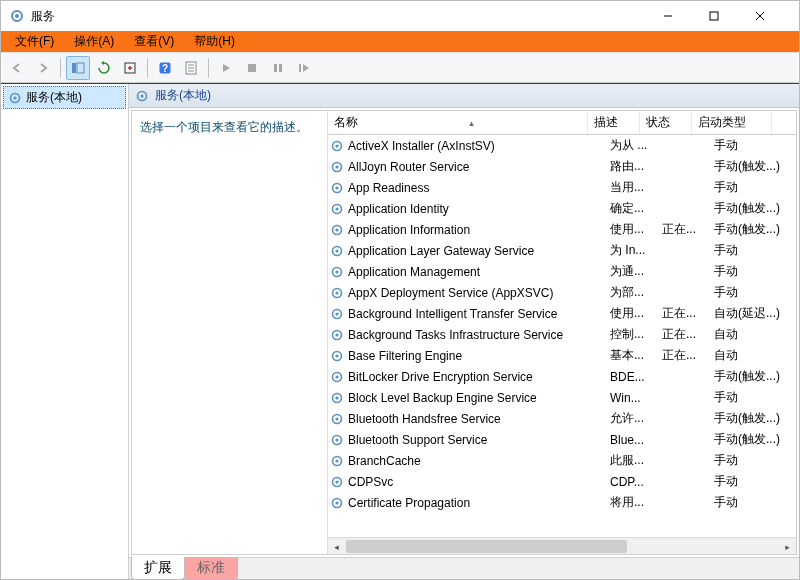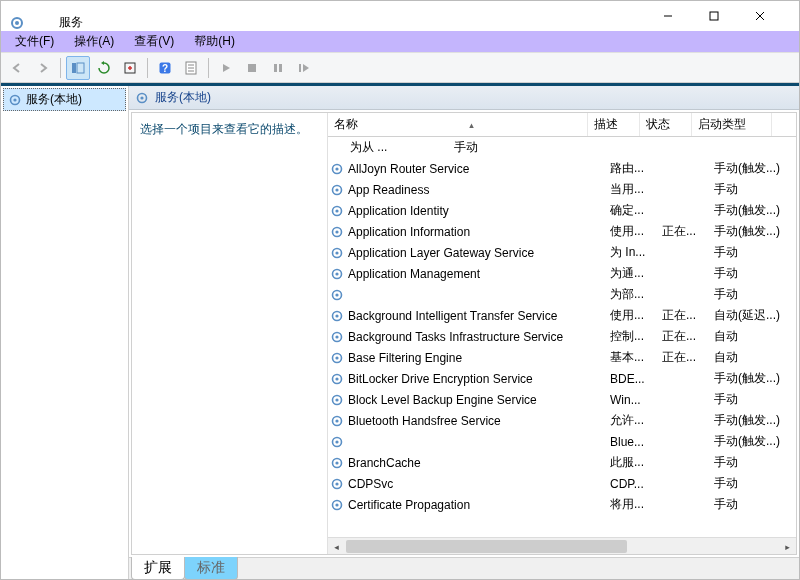--- a/index.html
+++ b/index.html
@@ -10,40 +10,39 @@
   width: 800px;
   height: 580px;
   overflow: hidden;
   border: 1px solid #bbb;
   display: flex;
   flex-direction: column;
 }
 .titlebar {
   height: 30px;
   display: flex;
-  align-items: flex-end;
+  align-items: center;
   padding: 0 16px 0 8px;
   background: #fff;
-  gap: 28px;
 }
 .titlebar .app-icon { width: 16px; height: 16px; margin-right: 6px; display:flex; align-items:center; justify-content:center;}
 .titlebar .title { flex: 1; font-size: 12px; color: #000; }
 .winbtns { display: flex; }
 .winbtn {
   width: 46px; height: 30px;
   display: flex; align-items: center; justify-content: center;
   color: #000; font-size: 10px;
 }
 
 .menubar {
   height: 22px;
   display: flex;
   align-items: flex-start;
   padding: 0 4px;
-  background: #c4b5fd;
+  background: #f97316;
   border-bottom: 1px solid #e0e0e0;
   font-size: 12px;
 }
 .menuitem { padding: 2px 10px; }
 
 .toolbar {
   height: 30px;
   background: #f5f6f7;
   border-bottom: 1px solid #d0d0d0;
   display: flex;
@@ -57,21 +56,21 @@
   border: 1px solid transparent;
   border-radius: 2px;
 }
 .tbtn.disabled { opacity: 0.4; }
 .tsep { width:1px; height:20px; background:#c0c0c0; margin:0 3px; }
 .tbtn.pressed { border-color:#7eb4ea; background:#cde6f7; }
 
 .content {
   flex: 1;
   display: flex;
-  border-top: 3px solid #0c4a6e;
+  border-top: 1px solid #0c4a6e;
   min-height: 0;
 }
 .tree {
   width: 128px;
   border-right: 1px solid #d0d0d0;
   background: #fff;
   padding: 2px;
 }
 .tree-node {
   display: flex; align-items: center; gap: 4px;
@@ -173,21 +172,21 @@
   font-size:14px;
   padding: 2px 12px;
   background:#fff;
   border:1px solid #bcbcbc;
   border-top:none;
   border-bottom-left-radius:4px;
   border-bottom-right-radius:4px;
   margin-right:-1px;
   position:relative; top:-1px;
 }
-.tab.inactive { background:#7dd3fc; color:#666; }
+.tab.inactive { background:#fca5a5; color:#666; }
 
 
 svg { display:block; }
 </style>
 </head>
 <body>
 
 <div class="titlebar">
   <span class="app-icon">
     <svg viewBox="0 0 16 16" width="16" height="16">
@@ -326,20 +325,29 @@
           <div class="hcell name">
             <span>名称</span>
             <span class="sort-caret">▴</span>
           </div>
           <div class="hcell desc">描述</div>
           <div class="hcell status">状态</div>
           <div class="hcell startup">启动类型</div>
         </div>
         <div class="rows" id="rows">
             <div class="row">
+              <div class="cell name">
+                <span class="svc-icon">
+                  <svg viewBox="0 0 14 14" width="14" height="14">
+                    <circle cx="7" cy="7" r="4.5" fill="none" stroke="#5a8fc5" stroke-width="1.6"></circle>
+                    <circle cx="7" cy="7" r="1.6" fill="#5a8fc5"></circle>
+                  </svg>
+                </span>
+                <span>ActiveX Installer (AxInstSV)</span>
+              </div>
               <div class="cell desc">为从 ...</div>
               <div class="cell status"></div>
               <div class="cell startup">手动</div>
             </div>
             <div class="row">
               <div class="cell name">
                 <span class="svc-icon">
                   <svg viewBox="0 0 14 14" width="14" height="14">
                     <circle cx="7" cy="7" r="4.5" fill="none" stroke="#5a8fc5" stroke-width="1.6"></circle>
                     <circle cx="7" cy="7" r="1.6" fill="#5a8fc5"></circle>
@@ -422,20 +430,21 @@
               <div class="cell startup">手动</div>
             </div>
             <div class="row">
               <div class="cell name">
                 <span class="svc-icon">
                   <svg viewBox="0 0 14 14" width="14" height="14">
                     <circle cx="7" cy="7" r="4.5" fill="none" stroke="#5a8fc5" stroke-width="1.6"></circle>
                     <circle cx="7" cy="7" r="1.6" fill="#5a8fc5"></circle>
                   </svg>
                 </span>
+                <span>AppX Deployment Service (AppXSVC)</span>
               </div>
               <div class="cell desc">为部...</div>
               <div class="cell status"></div>
               <div class="cell startup">手动</div>
             </div>
             <div class="row">
               <div class="cell name">
                 <span class="svc-icon">
                   <svg viewBox="0 0 14 14" width="14" height="14">
                     <circle cx="7" cy="7" r="4.5" fill="none" stroke="#5a8fc5" stroke-width="1.6"></circle>
@@ -519,20 +528,21 @@
               <div class="cell startup">手动(触发...)</div>
             </div>
             <div class="row">
               <div class="cell name">
                 <span class="svc-icon">
                   <svg viewBox="0 0 14 14" width="14" height="14">
                     <circle cx="7" cy="7" r="4.5" fill="none" stroke="#5a8fc5" stroke-width="1.6"></circle>
                     <circle cx="7" cy="7" r="1.6" fill="#5a8fc5"></circle>
                   </svg>
                 </span>
+                <span>Bluetooth Support Service</span>
               </div>
               <div class="cell desc">Blue...</div>
               <div class="cell status"></div>
               <div class="cell startup">手动(触发...)</div>
             </div>
             <div class="row">
               <div class="cell name">
                 <span class="svc-icon">
                   <svg viewBox="0 0 14 14" width="14" height="14">
                     <circle cx="7" cy="7" r="4.5" fill="none" stroke="#5a8fc5" stroke-width="1.6"></circle>

